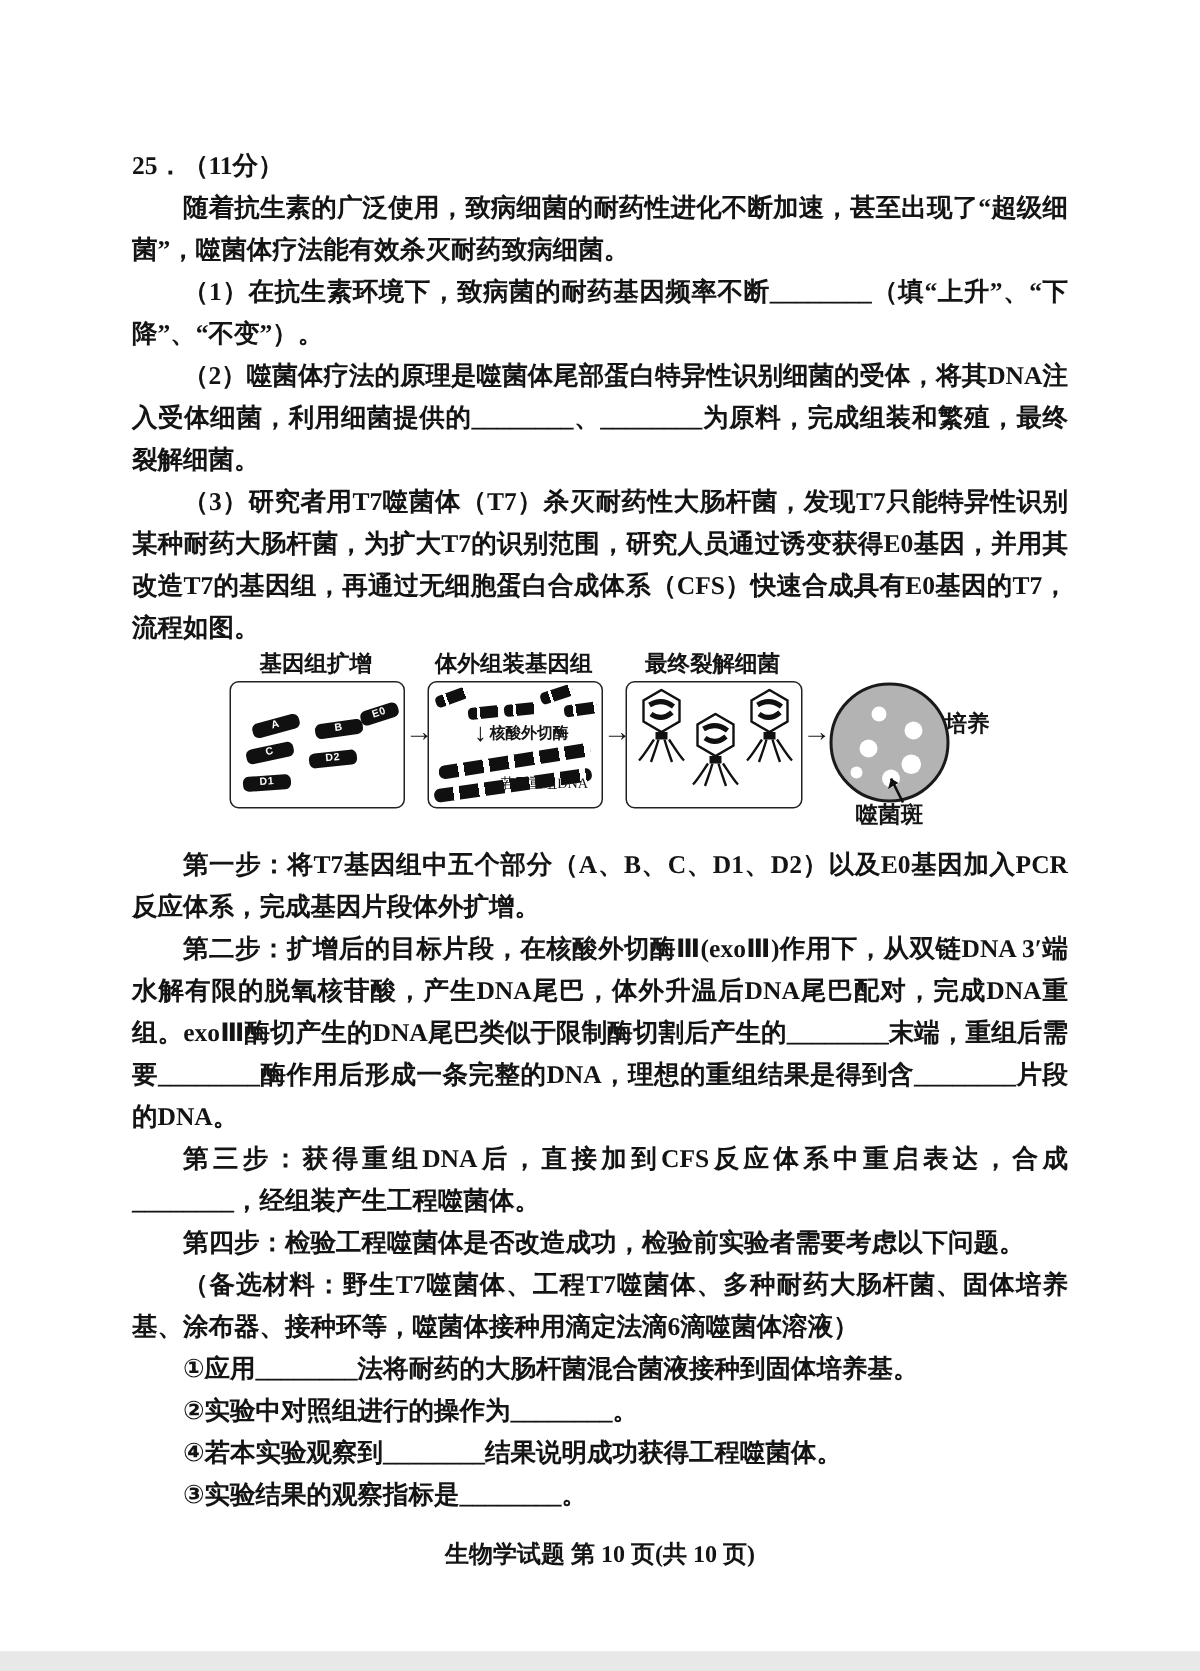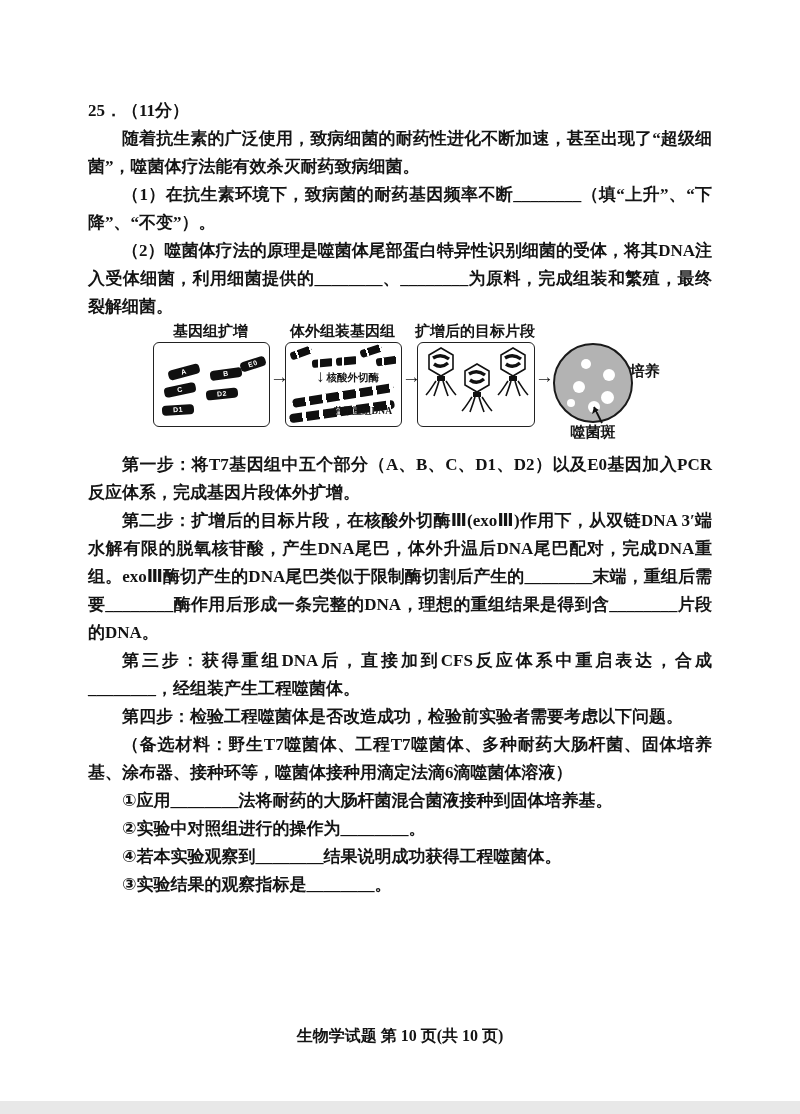--- a/index.html
+++ b/index.html
@@ -26,21 +26,21 @@
   }
   .frag.small{width:22px;height:8px;background:
     repeating-linear-gradient(90deg,#101010 0 6px,#ffffff 6px 8px,#101010 8px 14px);border-radius:3px;}
   .longbar{
     position:absolute;height:9px;border-radius:4px;
     background:repeating-linear-gradient(90deg,#101010 0 13px,#ffffff 13px 17px);
   }
   .enzyme-row{position:absolute;left:30px;top:24px;display:flex;align-items:flex-start;}
   .down-arrow{font-size:17px;line-height:20px;font-weight:700;}
   .enzyme-label{font-size:10.5px;font-weight:700;line-height:13px;margin:4px 0 0 2px;white-space:nowrap;}
-  .assembly-caption{position:absolute;left:38px;bottom:1px;font-size:9.5px;font-weight:700;white-space:nowrap;}
+  .assembly-caption{position:absolute;left:38px;bottom:1px;font-size:9.5px;font-weight:400;white-space:nowrap;}
   .phage{position:absolute;}
   .dish{position:absolute;left:465px;top:18px;width:80px;height:80px;border-radius:50%;
     background:#b3b3b3;border:2px solid #1a1a1a;box-sizing:border-box;}
   .dot{position:absolute;background:#ffffff;border-radius:50%;}
   .plaque-arrow{position:absolute;left:500px;top:76px;}
   .plaque-label{position:absolute;left:465px;top:99px;width:80px;text-align:center;
     font-size:15px;font-weight:700;line-height:17px;}
   
   .footer{position:absolute;left:0;top:1026px;width:800px;text-align:center;
     font-size:16px;font-weight:700;}
@@ -48,26 +48,27 @@
 </head>
 <body>
 
 <div class="page">
   <div class="content">
 
     <p class="heading">25．（11分）</p>
     <p>随着抗生素的广泛使用，致病细菌的耐药性进化不断加速，甚至出现了“超级细菌”，噬菌体疗法能有效杀灭耐药致病细菌。</p>
     <p>（1）在抗生素环境下，致病菌的耐药基因频率不断________（填“上升”、“下降”、“不变”）。</p>
     <p>（2）噬菌体疗法的原理是噬菌体尾部蛋白特异性识别细菌的受体，将其DNA注入受体细菌，利用细菌提供的________、________为原料，完成组装和繁殖，最终裂解细菌。</p>
+    <p>（3）研究者用T7噬菌体（T7）杀灭耐药性大肠杆菌，发现T7只能特异性识别某种耐药大肠杆菌，为扩大T7的识别范围，研究人员通过诱变获得E0基因，并用其改造T7的基因组，再通过无细胞蛋白合成体系（CFS）快速合成具有E0基因的T7，流程如图。</p>
 
     <div class="diagram">
 
       <div class="d-title" style="left:65px;width:115px;">基因组扩增</div>
       <div class="d-title" style="left:189px;width:131px;">体外组装基因组</div>
-      <div class="d-title" style="left:322px;width:130px;">扩增后的目标片段</div>
+      <div class="d-title" style="left:322px;width:130px;">最终裂解细菌</div>
       <div class="d-title" style="left:488px;width:90px;margin-top:40px;">滴定T7培养</div>
 
       <div class="d-box" style="left:65px;width:115px;">
         <div class="frag" style="left:14px;top:24px;transform:rotate(-15deg);"><span>A</span></div>
         <div class="frag" style="left:56px;top:26px;transform:rotate(-8deg);"><span>B</span></div>
         <div class="frag" style="left:86px;top:16px;width:26px;transform:rotate(-18deg);"><span>E0</span></div>
         <div class="frag" style="left:10px;top:42px;transform:rotate(-12deg);"><span>C</span></div>
         <div class="frag" style="left:52px;top:46px;transform:rotate(-6deg);"><span>D2</span></div>
         <div class="frag" style="left:8px;top:62px;transform:rotate(-4deg);"><span>D1</span></div>
       </div>

